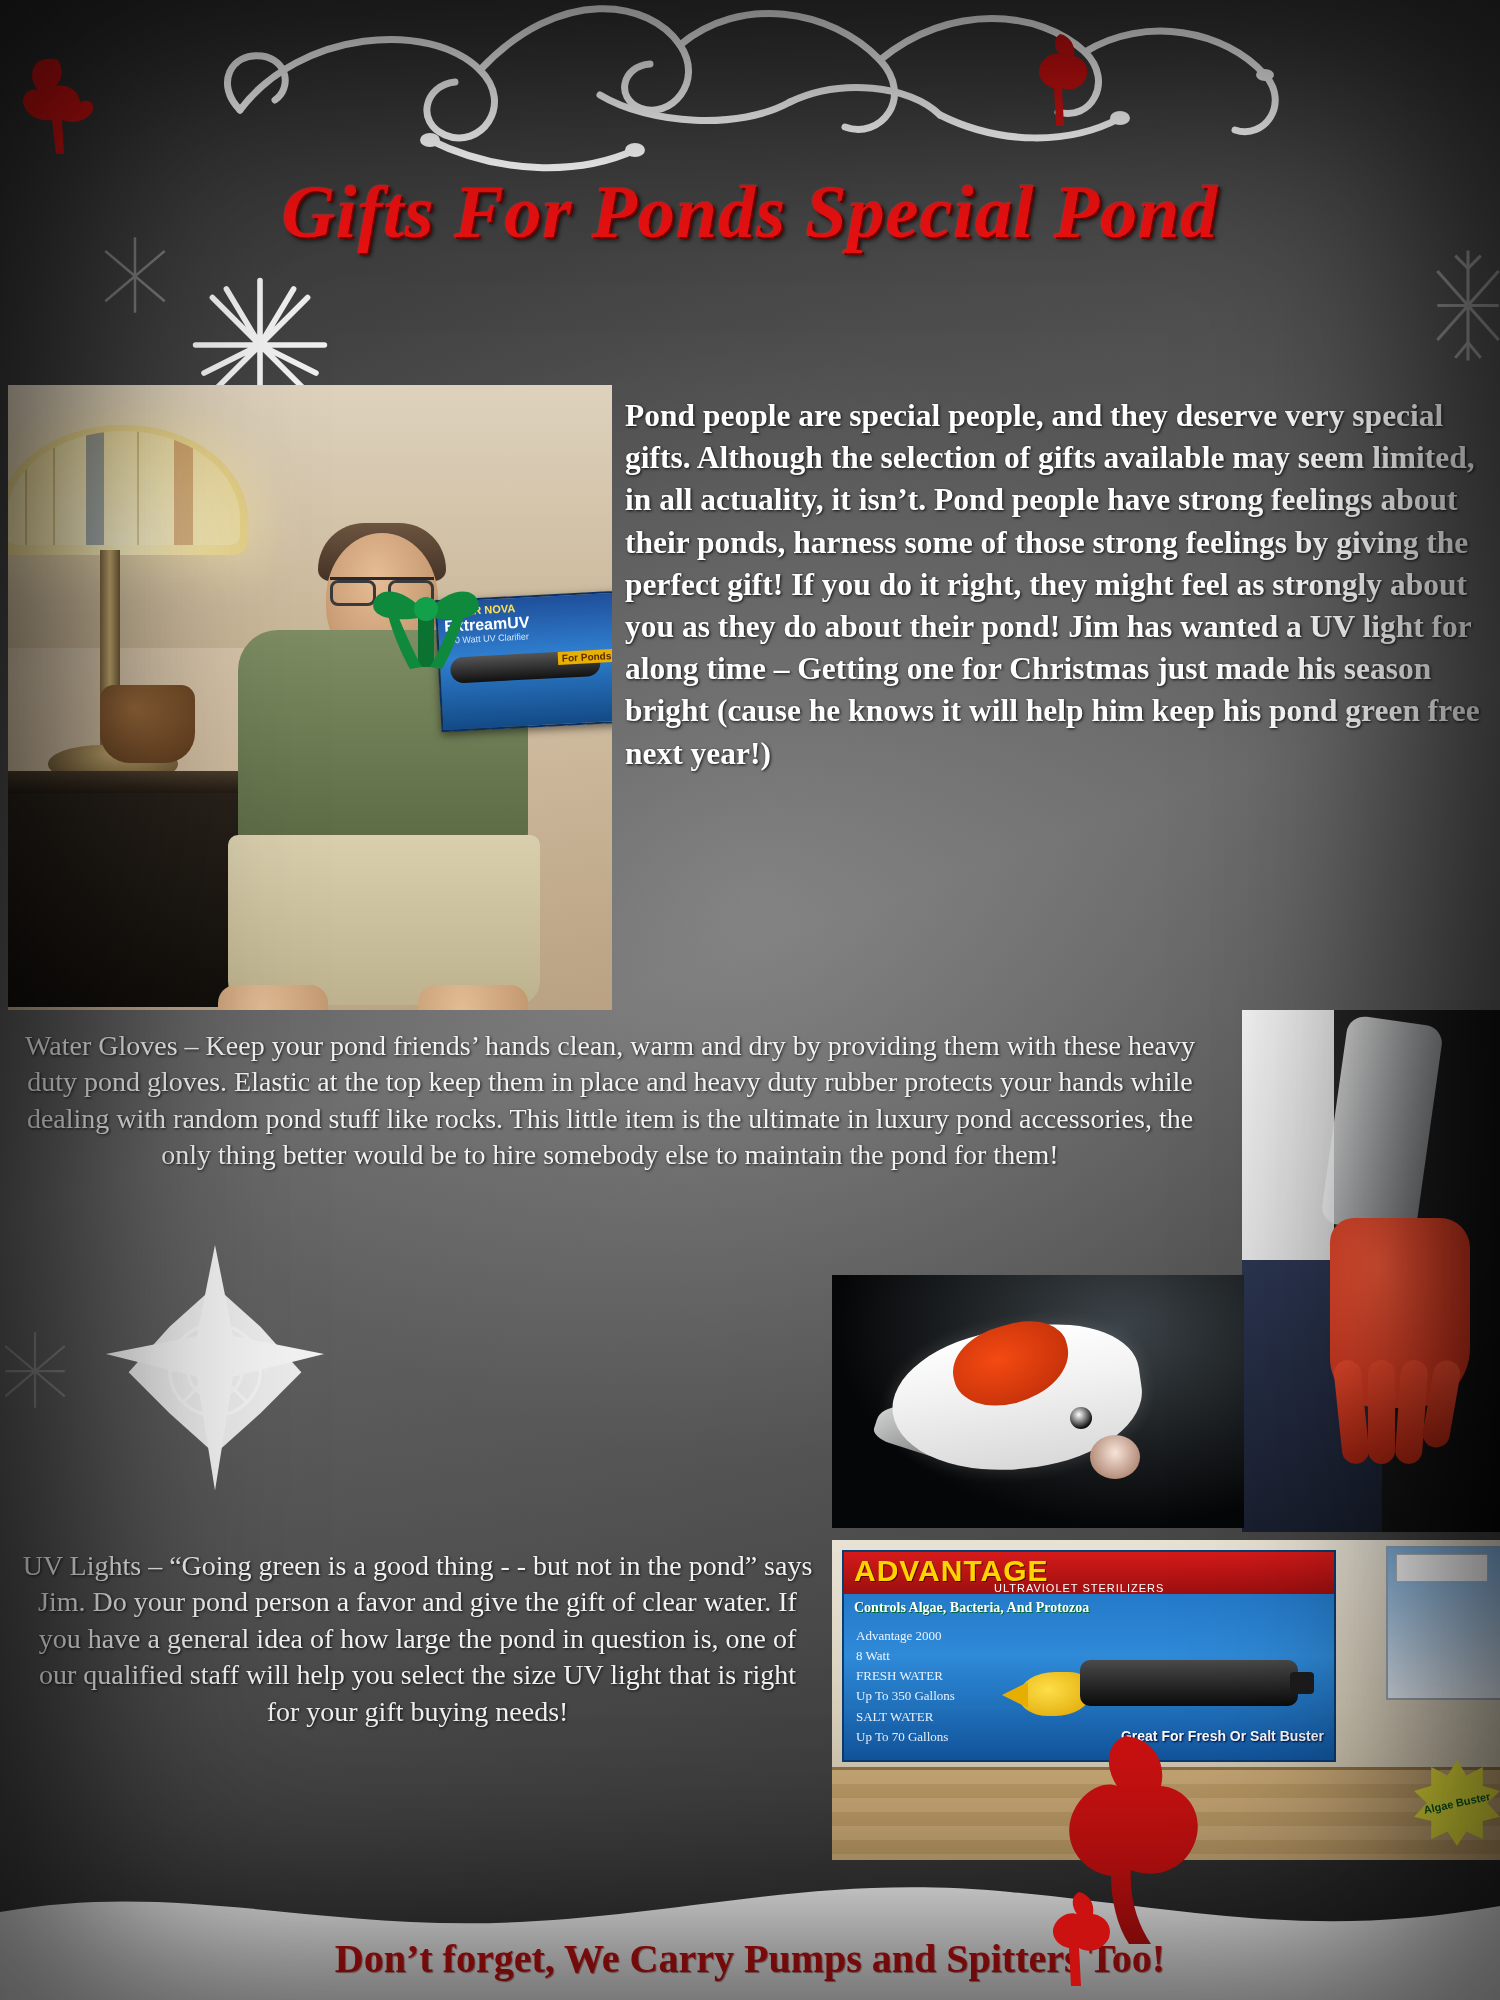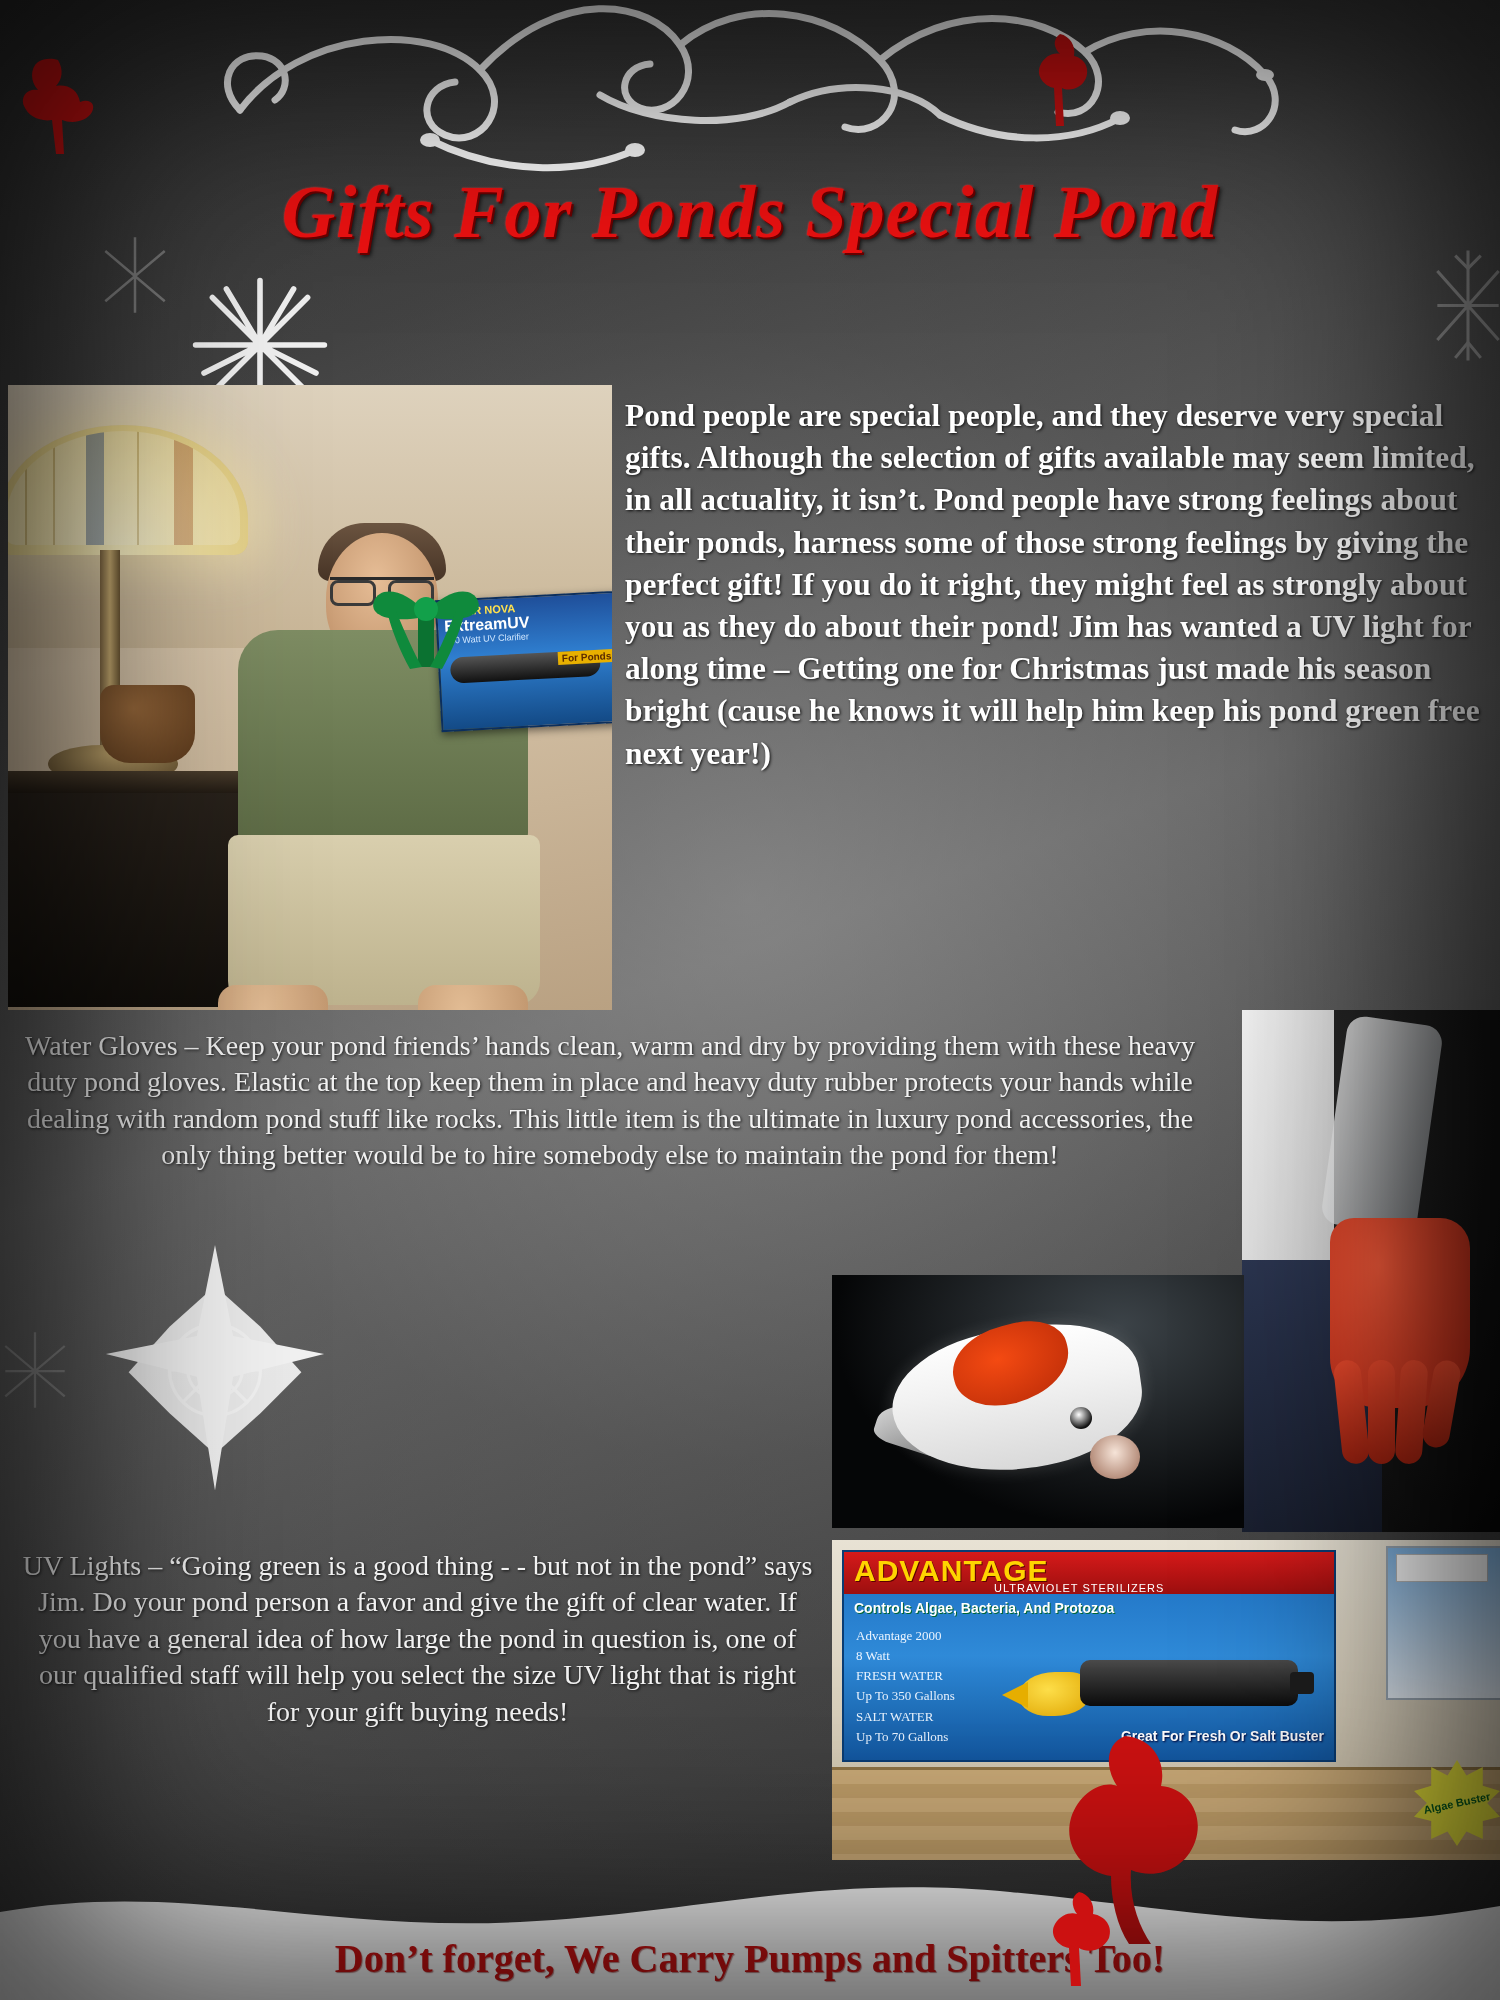--- a/index.html
+++ b/index.html
@@ -246,21 +246,21 @@
   .adv-word{
     position:absolute;left:10px;top:2px;font-family:"Liberation Sans",sans-serif;
     font-weight:bold;font-size:30px;color:#ffd400;letter-spacing:1px;
     text-shadow:1px 1px 0 #5c0000;
   }
   .adv-sub{
     position:absolute;left:150px;top:30px;font-family:"Liberation Sans",sans-serif;
     font-size:11px;color:#ffffff;letter-spacing:1px;
   }
   .adv-line{
-    position:absolute;left:10px;top:48px;font-family:Liberation Sans, sans-serif;
+    position:absolute;left:10px;top:48px;font-family:Liberation Serif, serif;
     font-size:14px;font-weight:bold;color:#fff;text-shadow:1px 1px 0 #063;
   }
   .adv-specs{
     position:absolute;left:12px;top:74px;width:150px;
     font-family:Liberation Serif, serif;font-size:13px;line-height:1.55;color:#eaf4ff;
   }
   .adv-fish{
     position:absolute;left:176px;top:120px;width:70px;height:44px;
     background:radial-gradient(ellipse at 40% 40%,#ffe04a,#e0a500);
     border-radius:50% 30% 50% 40%;

